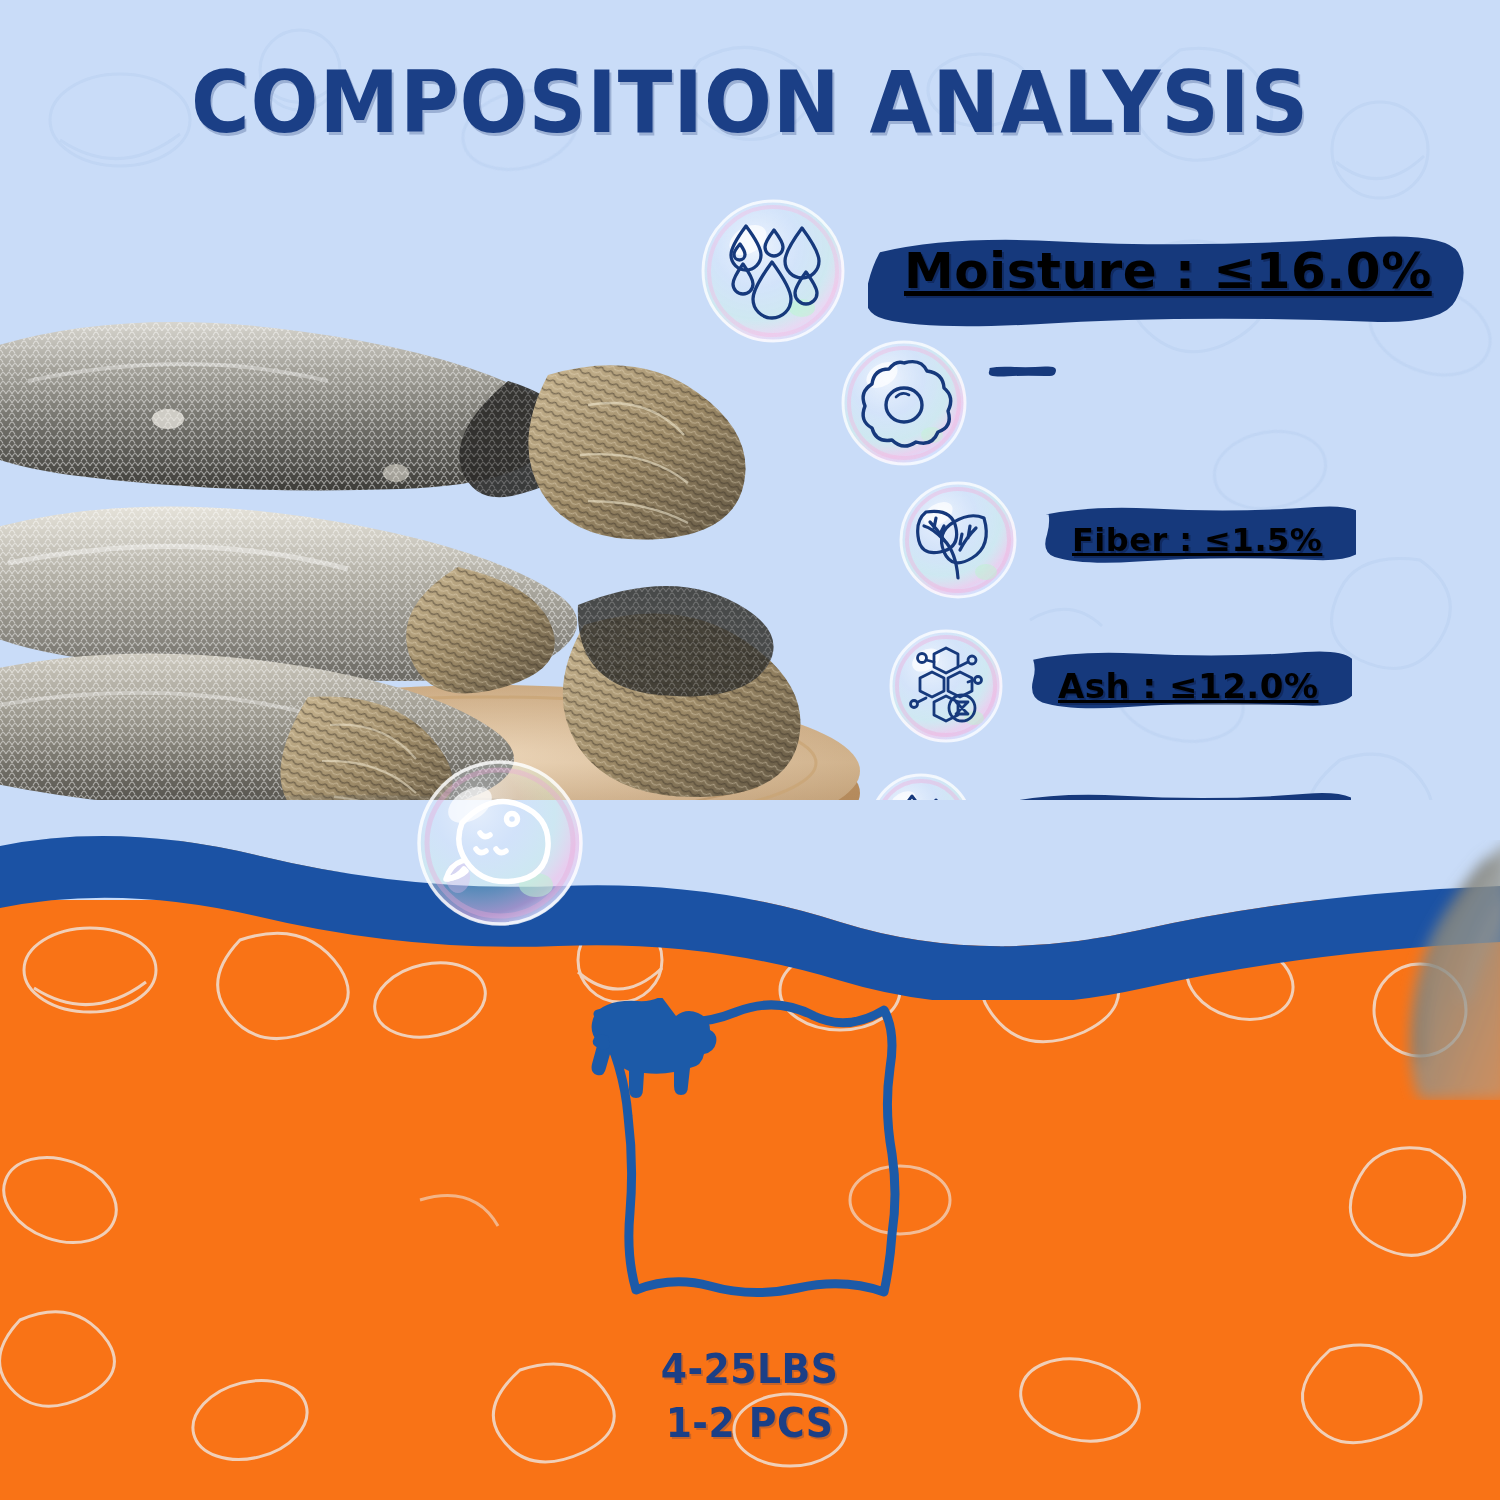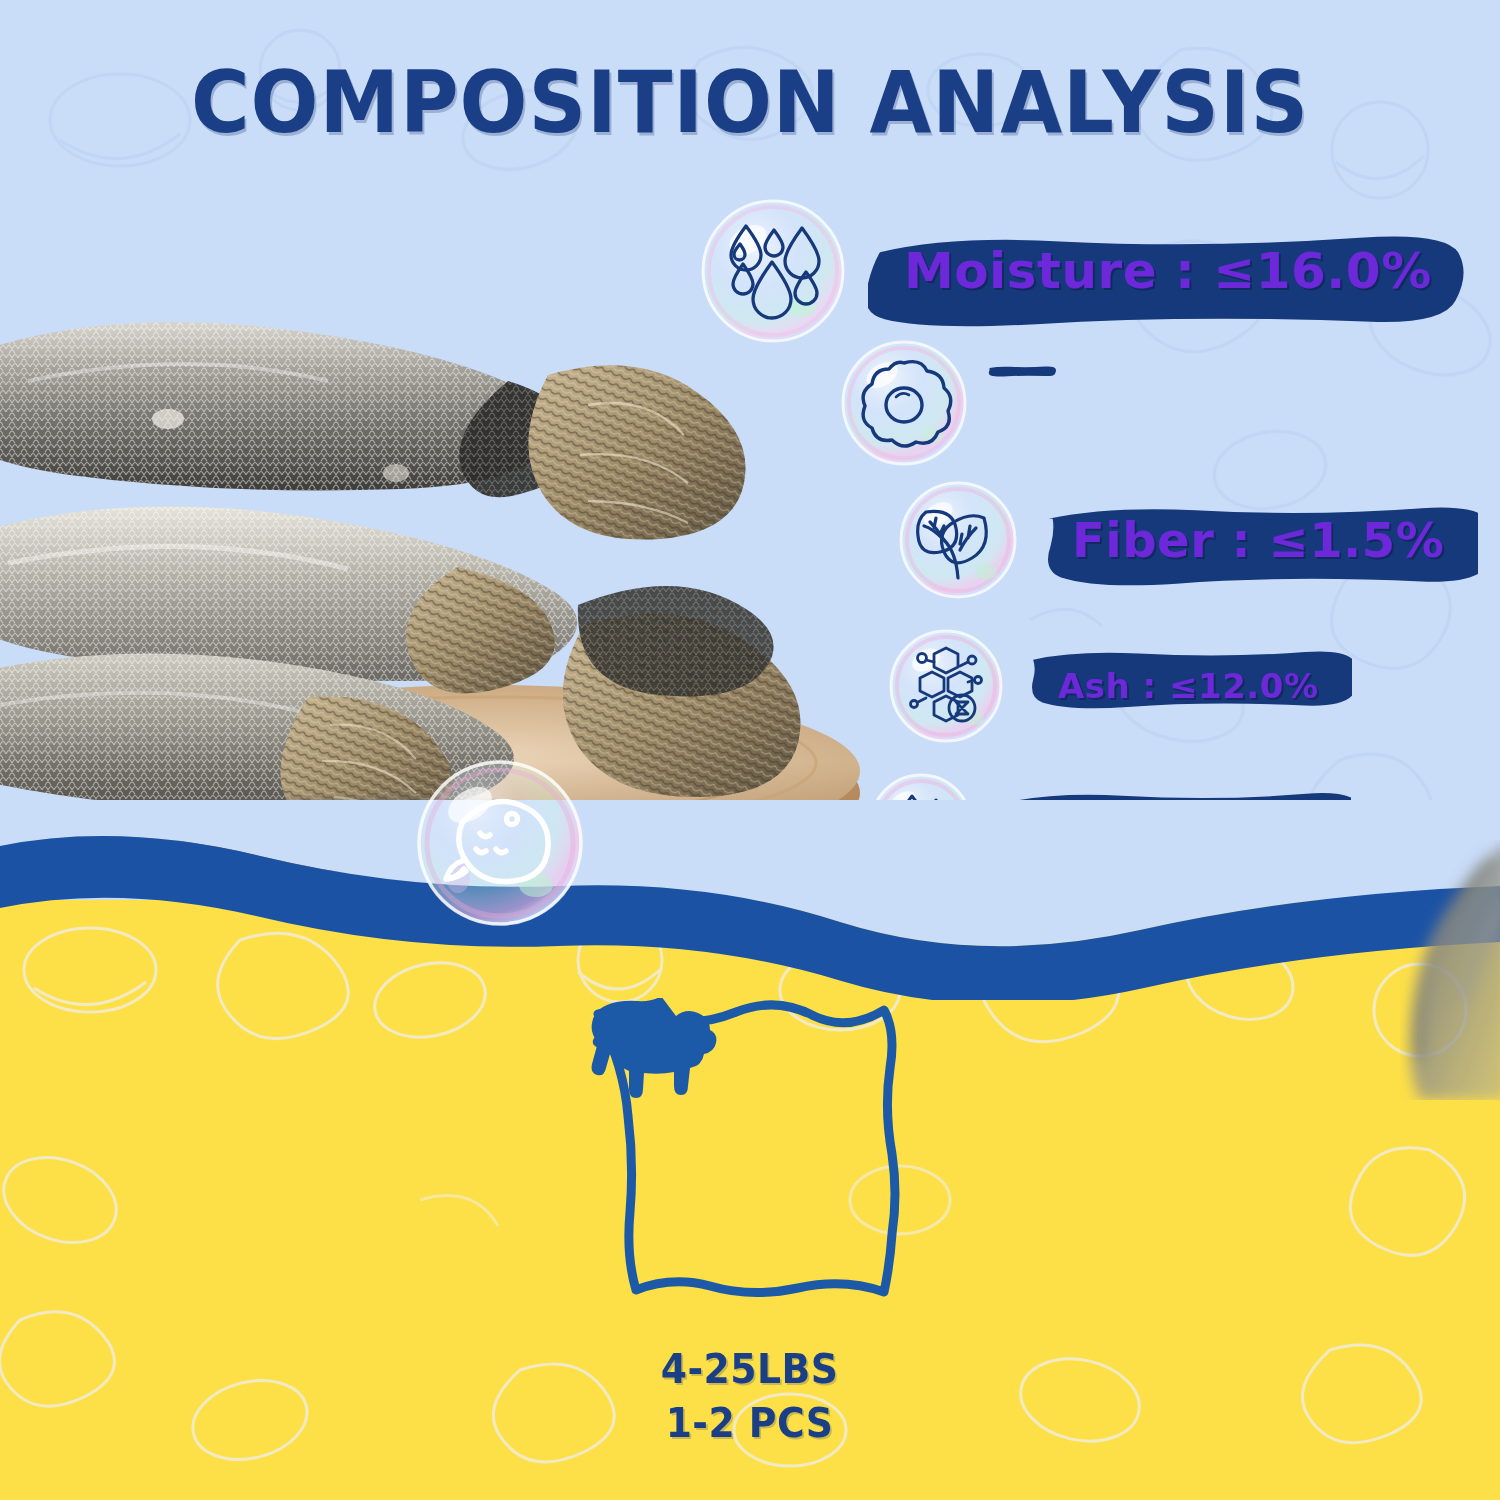--- a/index.html
+++ b/index.html
@@ -48,44 +48,45 @@
 
   .bubble {
     position:relative; flex:0 0 auto; border-radius:50%;
     display:flex; align-items:center; justify-content:center;
   }
   .bubble svg { position:relative; z-index:3; }
 
   .badge {
     position:relative;
     display:flex; align-items:center;
-    color:#6d28d9;
+    color:#000000;
     font-family:"DejaVu Sans", sans-serif;
     font-weight:bold;
     white-space:nowrap;
     text-shadow:2px 2px 0 rgba(8,25,64,.45);
     letter-spacing:.5px;
     z-index:2;
+    text-decoration:underline;
   }
   .badge-bg { position:absolute; inset:0; z-index:-1; }
   .badge-text { position:relative; z-index:2; }
 
   
   .wave { position:absolute; left:0; top:800px; width:1500px; height:200px; z-index:6; }
 
   
   .fish-bubble { position:absolute; left:414px; top:757px; width:172px; height:172px; z-index:8; }
 
   
   .fur { position:absolute; right:-10px; top:840px; width:170px; height:260px; z-index:7; }
 
   
   .bottom-section {
     position:absolute; left:0; top:900px; width:1500px; height:600px;
-    background:#fde047; overflow:hidden;
+    background:#f97316; overflow:hidden;
   }
   .size-grid {
     position:absolute; left:0; top:98px; width:1500px;
     display:flex; justify-content:center; gap:0px;
   }
   .size-cell { width:440px; display:flex; flex-direction:column; align-items:center; }
   .frame-wrap { position:relative; width:340px; height:310px; }
   .frame-wrap svg { position:absolute; inset:0; }
   .dog-holder {
     position:absolute; inset:0; display:flex; align-items:center; justify-content:center;
@@ -332,21 +333,21 @@
             <ellipse cx="90" cy="94" rx="11" ry="8" fill="#bff0d2" opacity=".55"></ellipse>
             <g fill="none" stroke="#16397c" stroke-width="3.2" stroke-linecap="round" stroke-linejoin="round">
               <path d="M62 100 q-2 -26 -14 -38 q-12 -12 -20 -14"></path>
               <path d="M30 34 q26 -4 30 16 q4 20 -16 24 q-20 4 -22 -16 q-2 -16 8 -24z"></path>
               <path d="M34 44 q8 8 14 18 M40 40 l-2 10 M48 48 l-4 8"></path>
               <path d="M88 40 q8 28 -12 40 q-20 12 -28 -6 q-8 -20 10 -30 q16 -10 30 -4z"></path>
               <path d="M80 50 q-10 10 -16 22 M74 48 l-2 12 M66 56 l-2 10"></path>
             </g>
           </svg>
         </div>
-        <div class="badge" style="margin-left:18px; height:72px; padding:0 34px; font-size:48px;">
+        <div class="badge" style="margin-left:18px; height:72px; padding:0 34px; font-size:32px;">
           <svg class="badge-bg" viewBox="0 0 420 80" preserveAspectRatio="none">
             <path d="M10 14 q58 -12 140 -8 q110 6 216 -2 q56 -4 66 14 q10 18 -2 40
                      q-12 18 -64 16 q-126 -6 -234 2 q-76 5 -110 -6 q-18 -7 -10 -30 q4 -14 2 -26z" fill="#16397c"></path>
           </svg>
           <span class="badge-text">Fiber : ≤1.5%</span>
         </div>
       </div>
 
       <div class="row" style="left:886px; top:626px;">
         <div class="bubble" style="width:120px;height:120px;">

